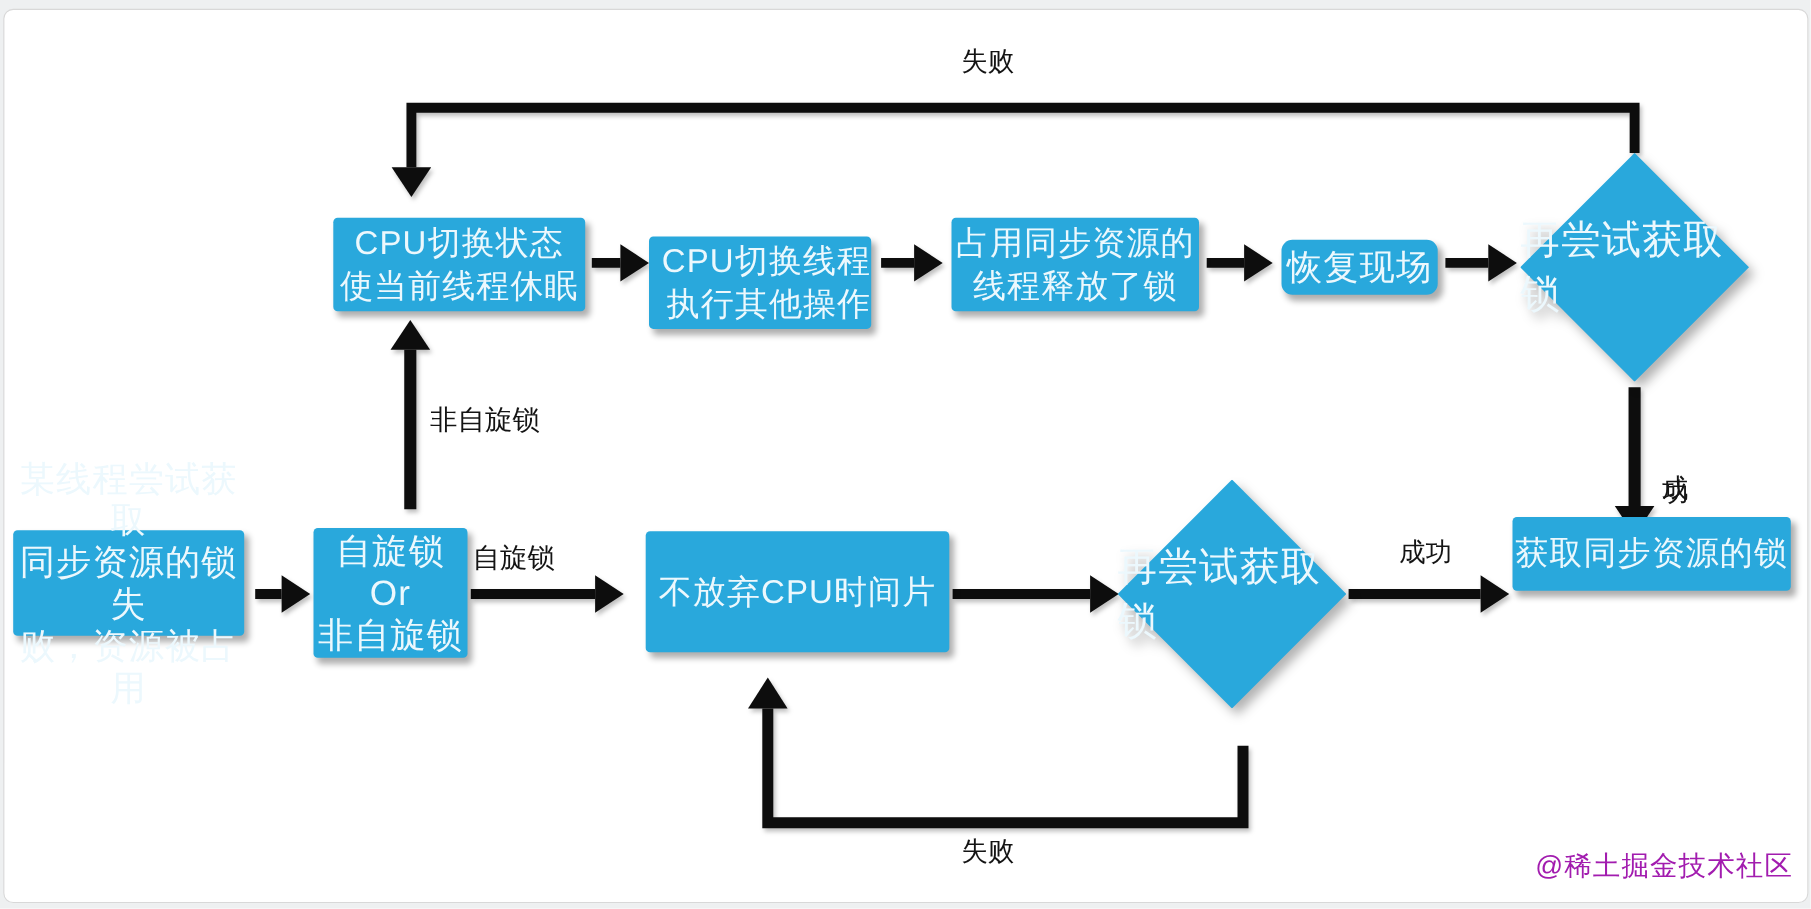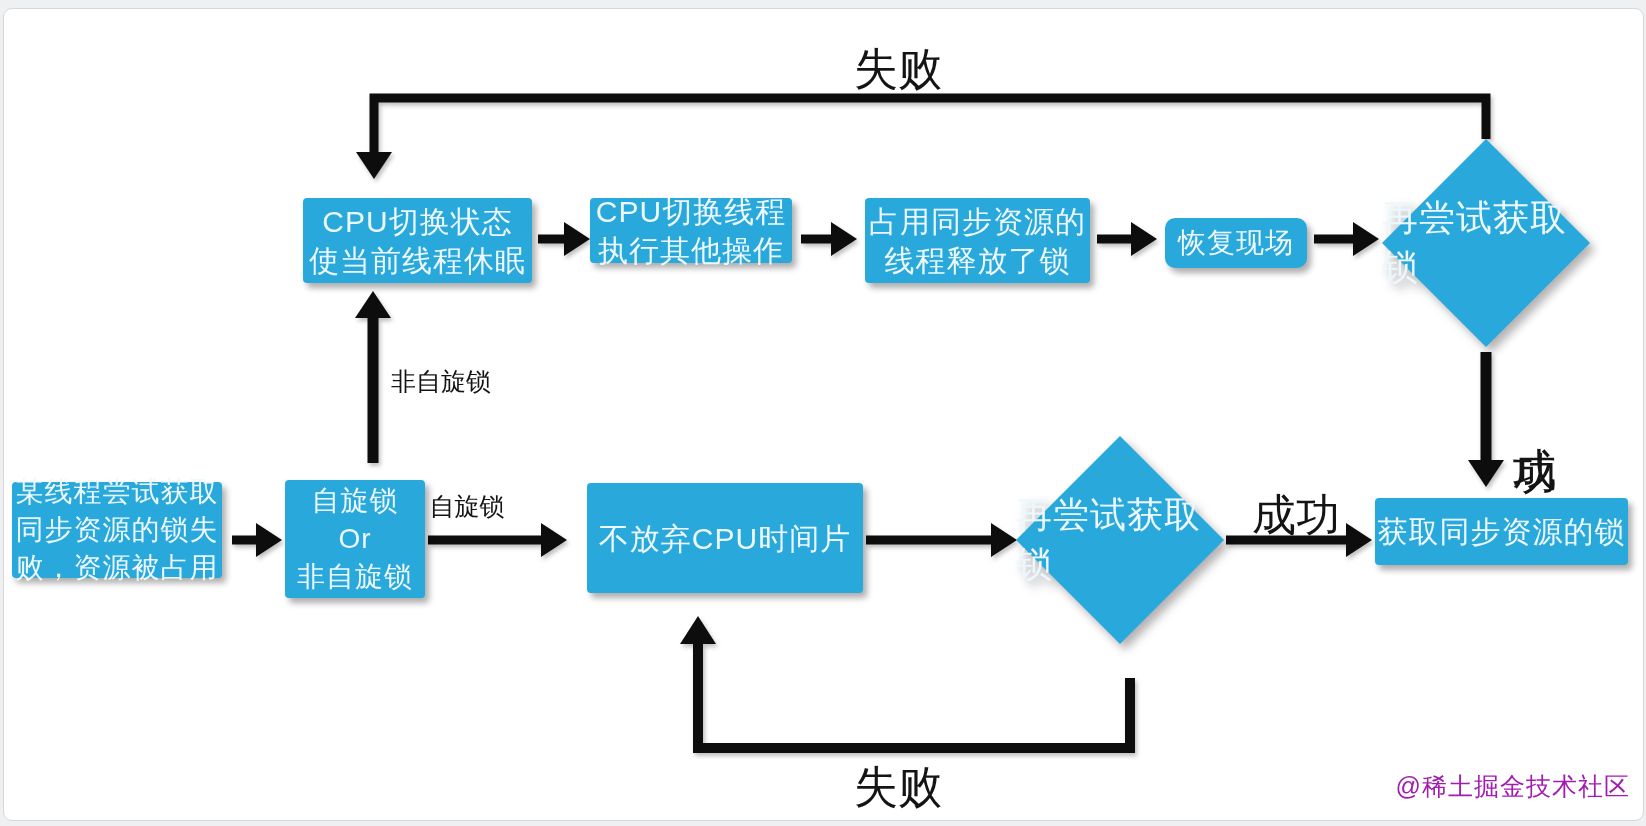--- a/index.html
+++ b/index.html
@@ -15,36 +15,36 @@
   }
   .node{
     position:absolute;background:#29a8dc;color:#ecf8fd;
     border-radius:4px;display:flex;flex-direction:column;
     align-items:center;justify-content:center;text-align:center;
     box-shadow:4px 5px 6px rgba(0,0,0,0.32);
     font-weight:500;letter-spacing:1px;
   }
   .node .ln{display:block;}
   .f30{font-size:30px;line-height:39px;}
-  .f28{font-size:28px;line-height:38px;}
+  .f28{font-size:32px;line-height:38px;}
   .diamond-wrap{position:absolute;filter:drop-shadow(5px 6px 5px rgba(0,0,0,0.30));}
   .diamond-shape{
     position:absolute;left:0;top:0;right:0;bottom:0;background:#29a8dc;
     clip-path:polygon(50% 0,100% 50%,50% 100%,0 50%);
   }
   .diamond-label{
     position:absolute;left:0;top:0;right:0;bottom:0;
     display:flex;align-items:center;justify-content:center;
     color:#ecf8fd;font-size:36px;font-weight:500;letter-spacing:1px;
   }
   .edge-label{
     position:absolute;color:#141414;font-weight:500;
     text-align:center;white-space:nowrap;
   }
-  .big-label{font-size:44px;}
+  .big-label{font-size:24px;}
   .small-label{font-size:25px;}
   .vertical-text{writing-mode:vertical-rl;text-orientation:upright;letter-spacing:4px;}
   svg.connectors{
     position:absolute;left:0;top:0;
     filter:drop-shadow(2px 3px 2px rgba(0,0,0,0.25));
   }
   svg.connectors *{stroke:#0d0d0d;}
   svg.connectors polygon{fill:#0d0d0d;stroke:none;}
   svg.connectors .shaft{fill:none;}
   .watermark{
@@ -95,21 +95,21 @@
 
     <line x1="1486" y1="352" x2="1486" y2="460" stroke-width="11"></line>
     <polygon points="1468,460 1504,460 1486,487"></polygon>
   </svg>
 
   <div class="node f30" style="left:303px;top:198px;width:229px;height:85px;">
     <span class="ln">CPU切换状态</span>
     <span class="ln">使当前线程休眠</span>
   </div>
 
-  <div class="node f30" style="left:590px;top:198px;width:202px;height:65px;">
+  <div class="node f30" style="left:590px;top:215px;width:202px;height:84px;align-items:flex-end;">
     <span class="ln">CPU切换线程</span>
     <span class="ln">执行其他操作</span>
   </div>
 
   <div class="node f30" style="left:865px;top:198px;width:225px;height:85px;">
     <span class="ln">占用同步资源的</span>
     <span class="ln">线程释放了锁</span>
   </div>
 
   <div class="node f28" style="left:1165px;top:218px;width:142px;height:50px;border-radius:10px;">
@@ -135,21 +135,21 @@
 
   <div class="node f30" style="left:587px;top:483px;width:276px;height:110px;">
     <span class="ln">不放弃CPU时间片</span>
   </div>
 
   <div class="diamond-wrap" style="left:1016px;top:436px;width:208px;height:208px;">
     <div class="diamond-shape"></div>
     <div class="diamond-label">再尝试获取锁</div>
   </div>
 
-  <div class="node f30" style="left:1375px;top:498px;width:253px;height:67px;">
+  <div class="node f30" style="left:1375px;top:470px;width:253px;height:67px;">
     <span class="ln">获取同步资源的锁</span>
   </div>
 
   <div class="edge-label big-label" style="left:838px;top:40px;width:120px;">失败</div>
 
   <div class="edge-label big-label" style="left:838px;top:758px;width:120px;">失败</div>
 
   <div class="edge-label big-label vertical-text" style="left:1506px;top:366px;height:100px;">成功</div>
 
   <div class="edge-label big-label" style="left:1246px;top:486px;width:100px;">成功</div>

